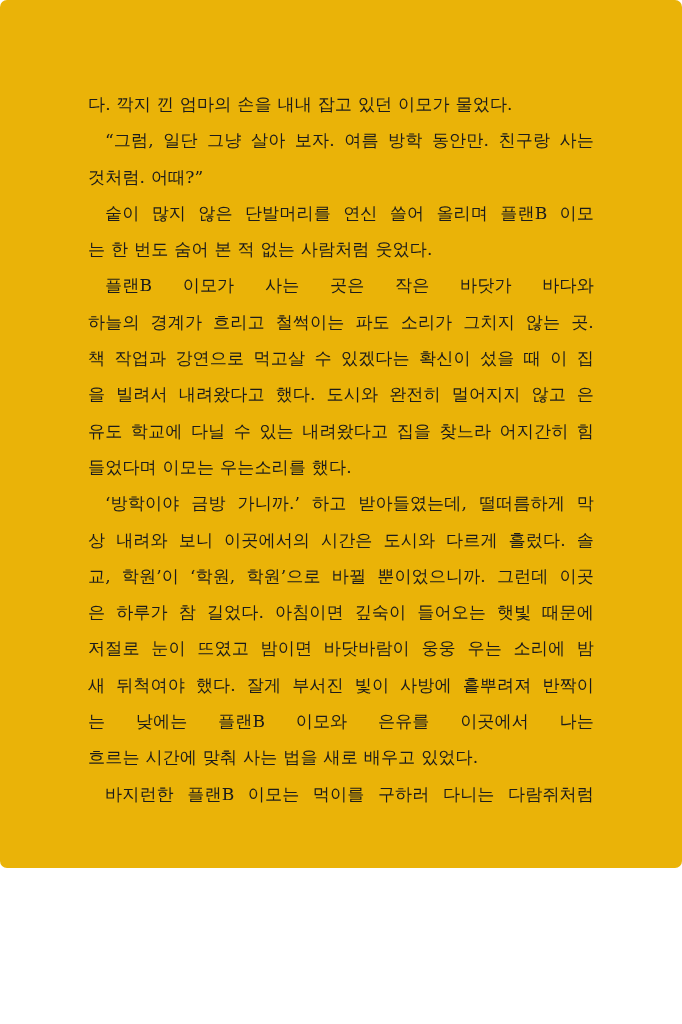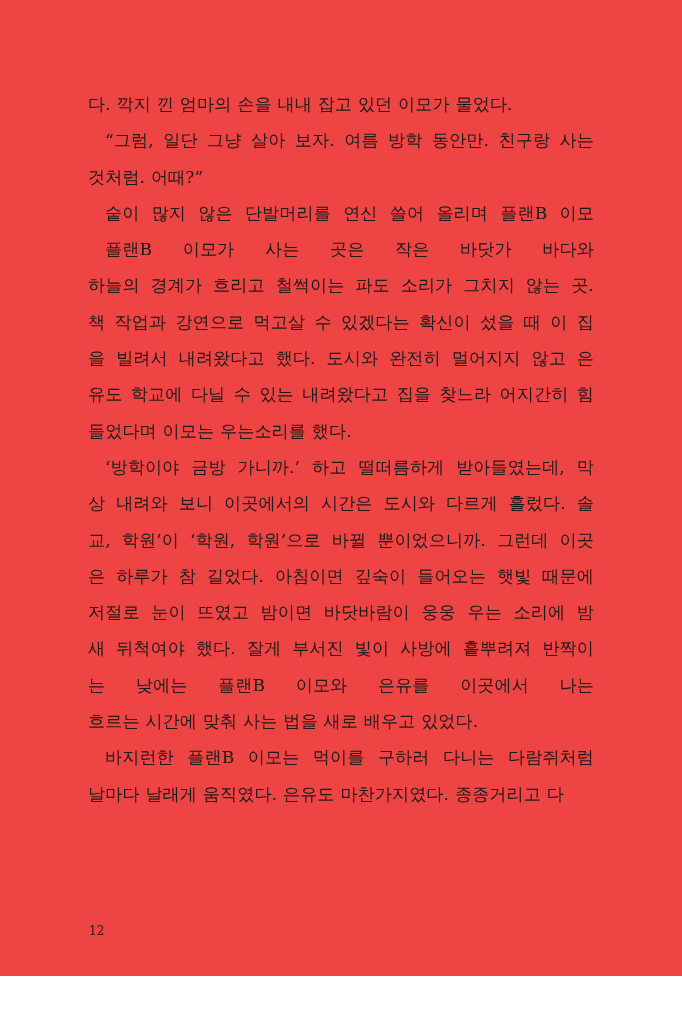--- a/index.html
+++ b/index.html
@@ -9,24 +9,25 @@
     background: #ffffff;
   }
 
   body {
     font-family: "DejaVu Serif", "Liberation Serif", serif;
   }
 
   .page {
     position: relative;
     width: 682px;
-    height: 976px;
-    background: #ef4444;
+    height: 868px;
+    background: #eab308;
     overflow: hidden;
     box-sizing: border-box;
+    border-radius: 7px;
   }
 
   .text-block {
     position: absolute;
     left: 88px;
     top: 86px;
     width: 506px;
   }
 
   .para {
@@ -103,20 +104,21 @@
           <span>숱이</span>
           <span>많지</span>
           <span>않은</span>
           <span>단발머리를</span>
           <span>연신</span>
           <span>쓸어</span>
           <span>올리며</span>
           <span>플랜B</span>
           <span>이모</span>
         </span>
+        <span class="line">는 한 번도 숨어 본 적 없는 사람처럼 웃었다.</span>
       </p>
       <p class="para">
         <span class="line just indent">
           <span>플랜B</span>
           <span>이모가</span>
           <span>사는</span>
           <span>곳은</span>
           <span>작은</span>
           <span>바닷가</span>
           <span>바다와</span>
@@ -169,22 +171,22 @@
           <span>힘</span>
         </span>
         <span class="line">들었다며 이모는 우는소리를 했다.</span>
       </p>
       <p class="para">
         <span class="line just indent">
           <span>‘방학이야</span>
           <span>금방</span>
           <span>가니까.’</span>
           <span>하고</span>
+          <span>받아들였는데,</span>
           <span>떨떠름하게</span>
-          <span>받아들였는데,</span>
           <span>막</span>
         </span>
         <span class="line just">
           <span>상</span>
           <span>내려와</span>
           <span>보니</span>
           <span>이곳에서의</span>
           <span>시간은</span>
           <span>도시와</span>
           <span>다르게</span>
@@ -248,19 +250,18 @@
       <p class="para">
         <span class="line just indent">
           <span>바지런한</span>
           <span>플랜B</span>
           <span>이모는</span>
           <span>먹이를</span>
           <span>구하러</span>
           <span>다니는</span>
           <span>다람쥐처럼</span>
         </span>
-        <span class="line">날마다 날래게 움직였다. 은유도 마찬가지였다. 종종거리고 다</span>
       </p>
     </div>
 
   <div class="folio">12</div>
 
 </div>
 
 </body></html>

